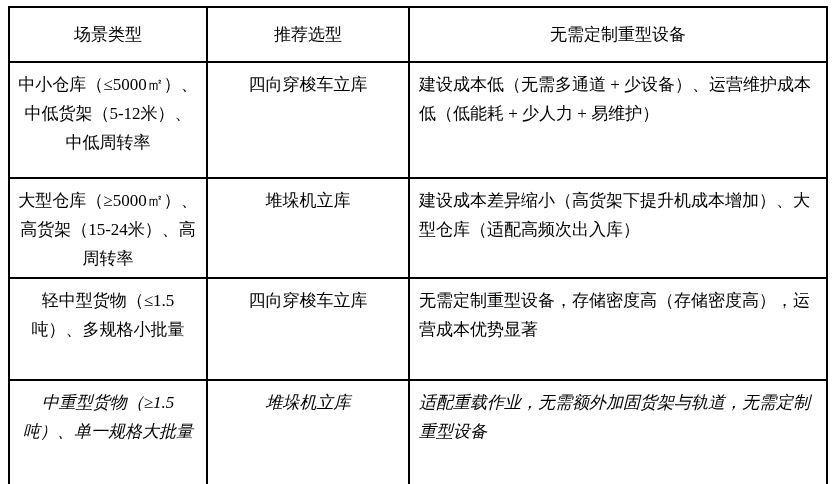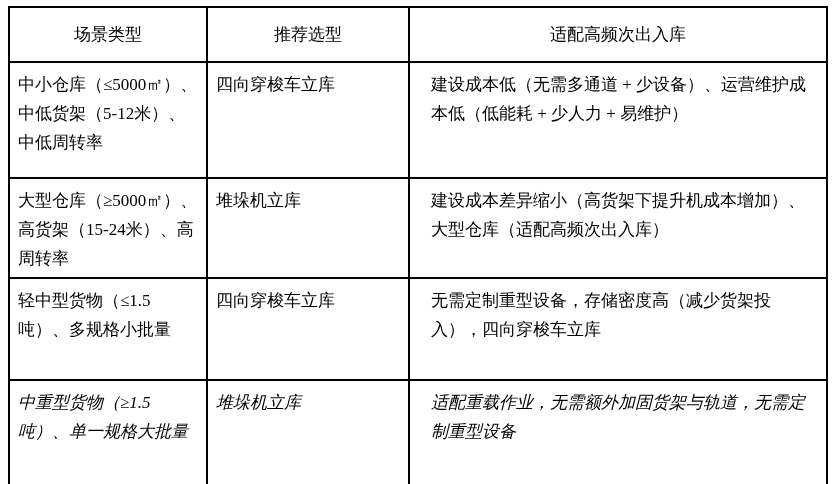--- a/index.html
+++ b/index.html
@@ -41,60 +41,60 @@
   }
   .doc-table th {
     text-align: center;
     vertical-align: middle;
     padding: 4px 6px;
   }
   .doc-table td {
     vertical-align: top;
     padding: 7px 8px 4px 8px;
   }
-  .doc-table td.center { text-align: left; }
-  .doc-table td.left { text-align: left; padding-left: 21px; padding-right: 9px; }
+  .doc-table td.center { text-align: center; }
+  .doc-table td.left { text-align: left; padding-left: 9px; padding-right: 9px; }
   tr.row-header { height: 55px; font-family: Liberation Serif, serif; }
   tr.row-1 { height: 116px; }
   tr.row-2 { height: 88px; }
   tr.row-3 { height: 102px; }
   tr.row-4 { height: 144px; font-style: italic; }
 </style>
 </head>
 <body>
 
 <div class="table-wrap">
   <table class="doc-table">
     <colgroup>
       <col class="c-scenario">
       <col class="c-recommendation">
       <col class="c-reason">
     </colgroup>
     <thead>
       <tr class="row-header">
         <th>场景类型</th>
         <th>推荐选型</th>
-        <th>适配高频次出入库</th>
+        <th>无需定制重型设备</th>
       </tr>
     </thead>
     <tbody>
       <tr class="row-1">
         <td class="center">中小仓库（≤5000㎡）、中低货架（5-12米）、中低周转率</td>
         <td class="center">四向穿梭车立库</td>
         <td class="left">建设成本低（无需多通道 + 少设备）、运营维护成本低（低能耗 + 少人力 + 易维护）</td>
       </tr>
       <tr class="row-2">
         <td class="center">大型仓库（≥5000㎡）、高货架（15-24米）、高周转率</td>
         <td class="center">堆垛机立库</td>
         <td class="left">建设成本差异缩小（高货架下提升机成本增加）、大型仓库（适配高频次出入库）</td>
       </tr>
       <tr class="row-3">
         <td class="center">轻中型货物（≤1.5吨）、多规格小批量</td>
         <td class="center">四向穿梭车立库</td>
-        <td class="left">无需定制重型设备，存储密度高（减少货架投入），四向穿梭车立库</td>
+        <td class="left">无需定制重型设备，存储密度高（存储密度高），运营成本优势显著</td>
       </tr>
       <tr class="row-4">
         <td class="center">中重型货物（≥1.5吨）、单一规格大批量</td>
         <td class="center">堆垛机立库</td>
         <td class="left">适配重载作业，无需额外加固货架与轨道，无需定制重型设备</td>
       </tr>
     </tbody>
   </table>
 </div>
 

